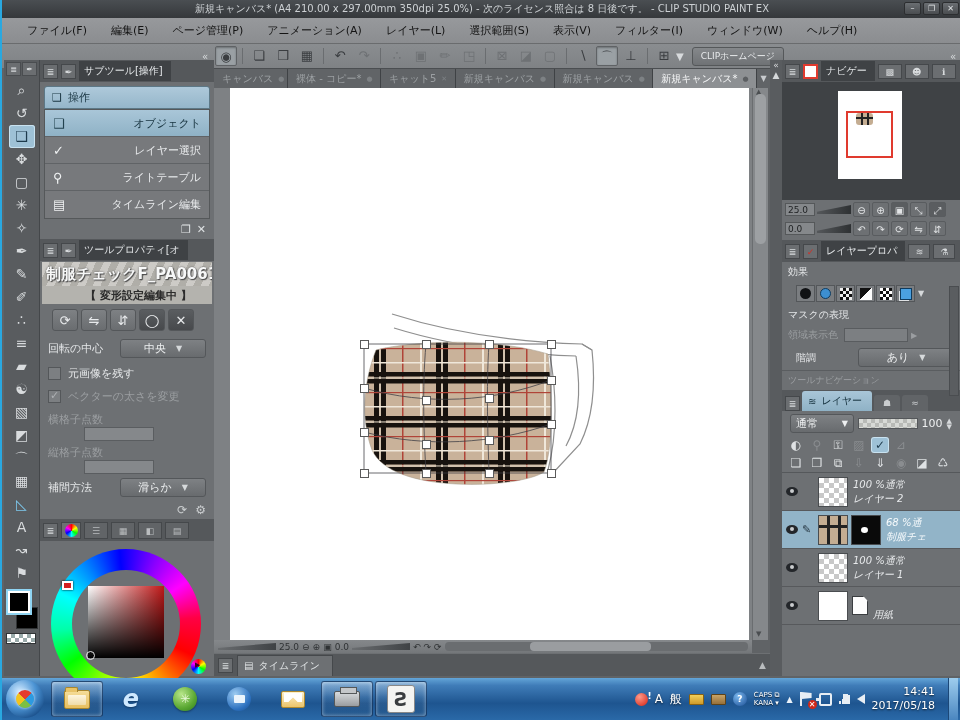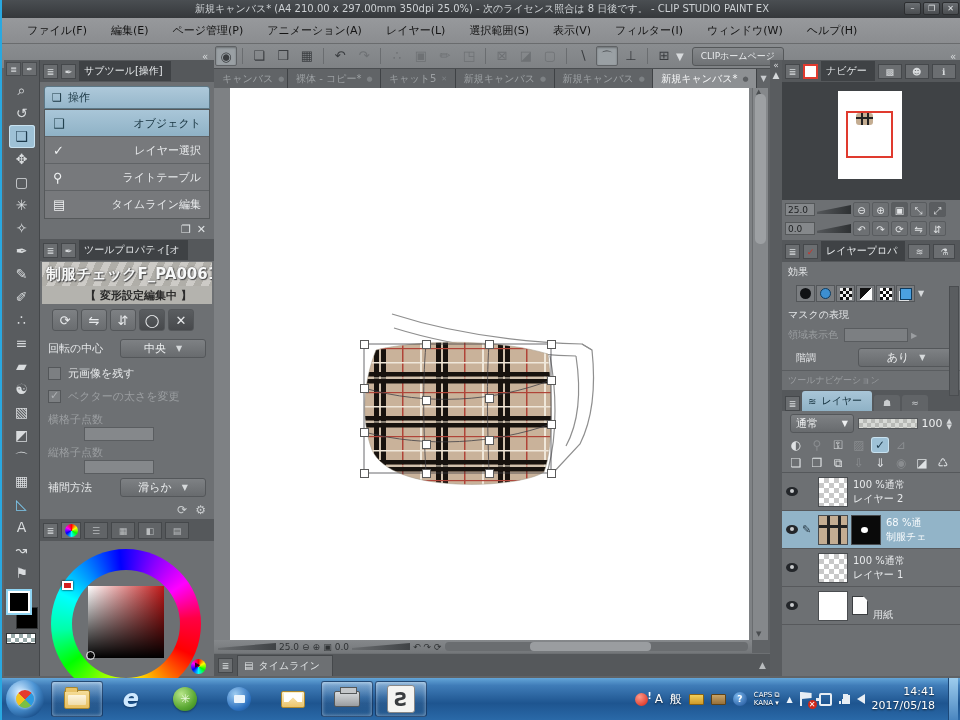--- a/index.html
+++ b/index.html
@@ -121,21 +121,21 @@
   .lyr-tab-ic{width:26px;height:16px;background:#616467;border-radius:3px 3px 0 0;color:#c9ccce;font-size:9px;text-align:center;line-height:16px;}
   .blend-row{display:flex;align-items:center;gap:4px;padding:3px 8px;flex:none;}
   .blend-dd{width:64px;height:19px;background:linear-gradient(#7e8184,#686b6e);border:1px solid #54575a;border-radius:3px;color:#eef0f1;font-size:11px;display:flex;align-items:center;justify-content:space-between;padding:0 5px;}
   .op-slider{flex:1;height:11px;border:1px solid #54575a;background:#d8dad6;background-image:linear-gradient(45deg,#b8bab6 25%,transparent 25%,transparent 75%,#b8bab6 75%),linear-gradient(45deg,#b8bab6 25%,transparent 25%,transparent 75%,#b8bab6 75%);background-size:8px 8px;background-position:0 0,4px 4px;}
   .op-val{font-size:11px;color:#eef0f1;}
   .op-arrows{font-size:7px;color:#d6d9db;line-height:6px;text-align:center;}
   .lyr-ic-row{display:flex;align-items:center;gap:5px;padding:2px 6px;flex:none;color:#dfe2e4;font-size:12px;}
   .lyr-ic{width:16px;text-align:center;}
   .lyr-ic.dis{color:#8a8d90;}
   .lyr-ic.hl{background:#9ec1d6;border-radius:2px;color:#1d3a4c;box-shadow:0 0 0 1px #c9e2f0;}
-  .lyr-list{flex:1;background:#6d7073;border-top:1px solid #55585b;overflow:hidden;}
+  .lyr-list{flex:1;background:#6d7073;border-top:1px solid #55585b;overflow:hidden;font-style:italic;}
   .lyr-row{height:38px;display:flex;align-items:center;border-bottom:1px solid #57595c;position:relative;}
   .lyr-row.sel{background:#92b4c8;}
   .eye-col{width:20px;display:flex;justify-content:center;}
   .eye{width:12px;height:9px;border-radius:50%;background:#23262a;position:relative;}
   .eye::after{content:"";position:absolute;left:4px;top:2px;width:4px;height:4px;border-radius:50%;background:#c9ccce;}
   .edit-col{width:16px;font-size:11px;color:#2c3e4a;}
   .lthumb{width:30px;height:30px;border:1px solid #4a4d50;background:#fff;flex:none;}
   .lthumb.checker2{background-image:linear-gradient(45deg,#c8c8c8 25%,transparent 25%,transparent 75%,#c8c8c8 75%),linear-gradient(45deg,#c8c8c8 25%,transparent 25%,transparent 75%,#c8c8c8 75%);background-size:10px 10px;background-position:0 0,5px 5px;}
   .lthumb.plaid{background:#c4ad92;background-image:linear-gradient(to right,transparent 8px,#222 8px 11px,transparent 11px 19px,#222 19px 22px,transparent 22px),linear-gradient(to bottom,transparent 9px,#222 9px 12px,transparent 12px);}
   .lthumb.mask{background:#0a0a0a;position:relative;}

